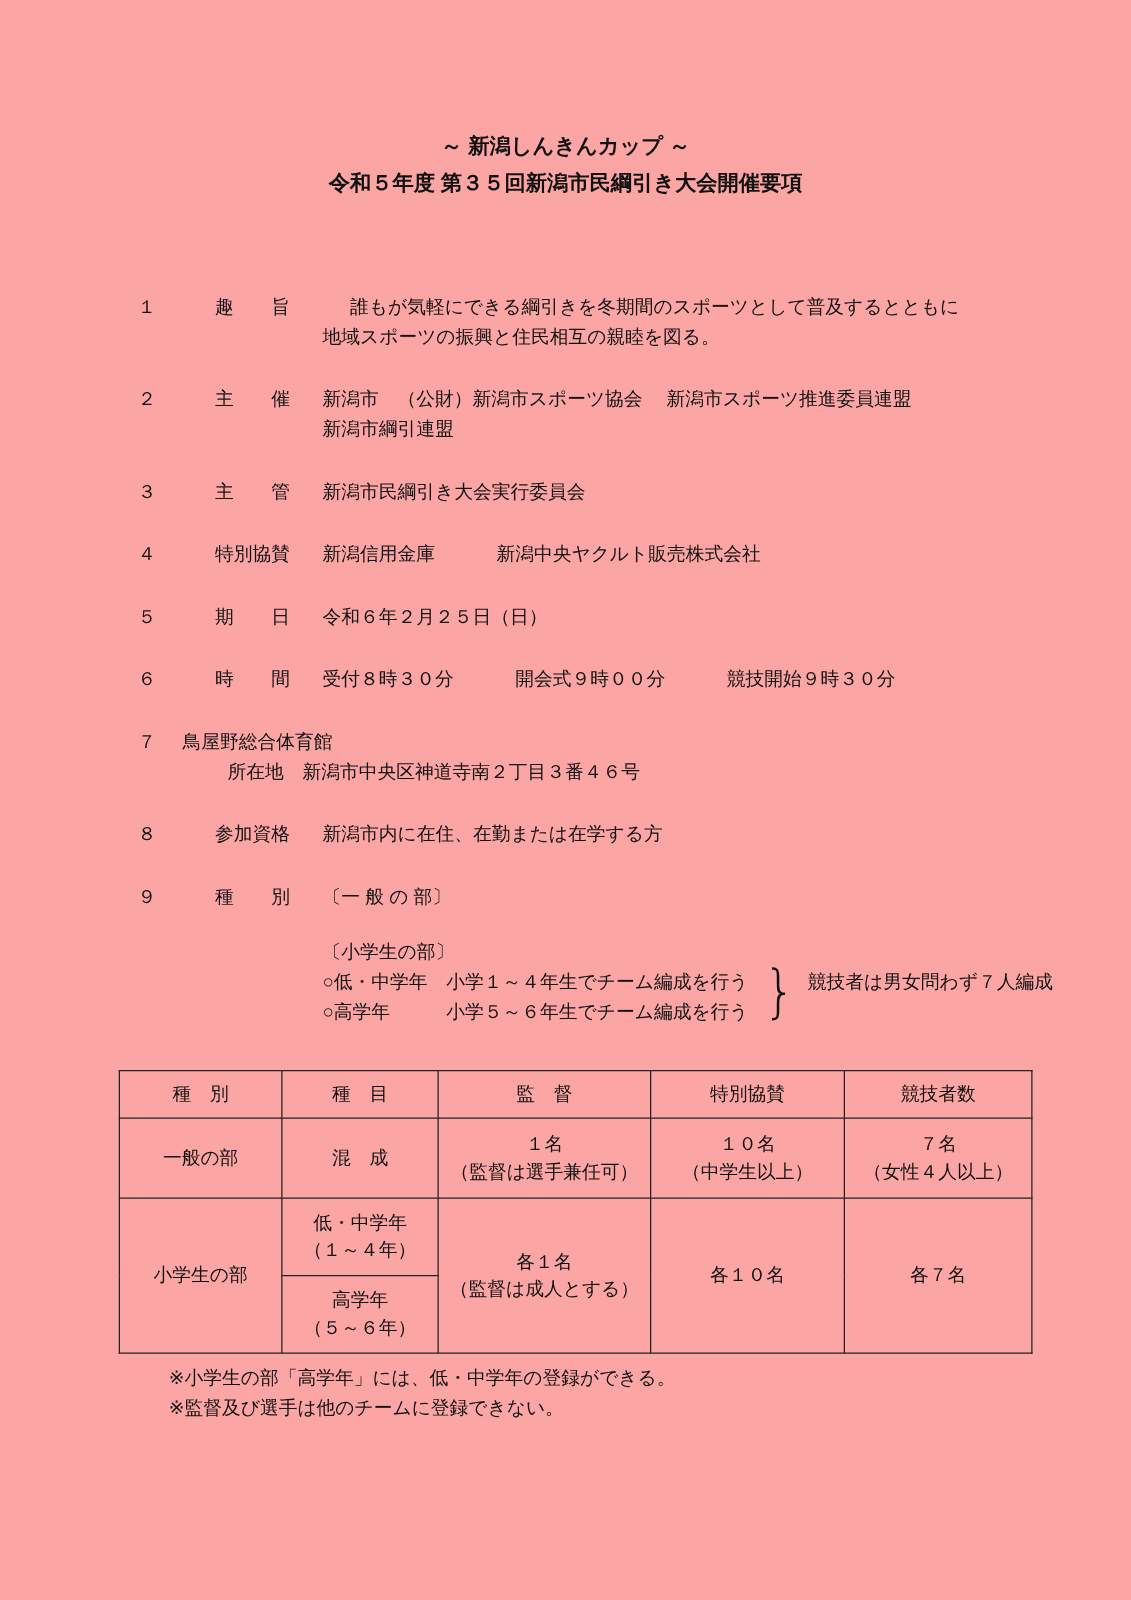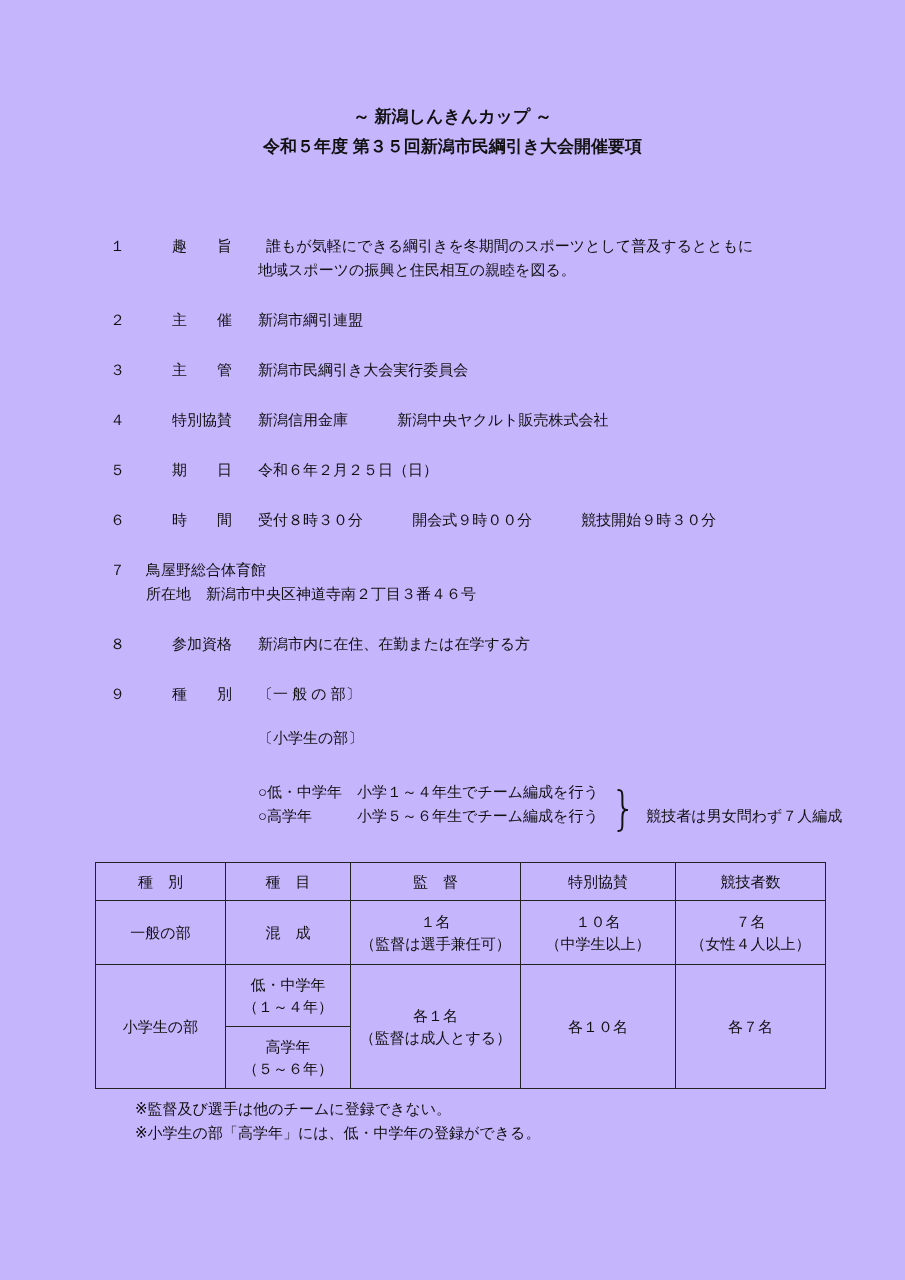--- a/index.html
+++ b/index.html
@@ -1,44 +1,44 @@
 <!DOCTYPE html>
 <html><head>
 <meta charset="utf-8">
 <style>
   html,body { margin:0; padding:0; background:#e8e8e8; }
   .page {
     position:relative;
     width:905px;
     height:1280px;
     margin:0 auto;
-    background:#c4b5fd;
+    background:#fca5a5;
     color:#111111;
     font-family:"Liberation Sans","DejaVu Sans",sans-serif;
     font-size:15px;
     line-height:24px;
     overflow:hidden;
     box-sizing:border-box;
   }
   .title {
     padding-top:102px;
     text-align:center;
     font-weight:bold;
     font-size:17px;
     line-height:30px;
   }
   .doc { margin:72px 70px 0 110px; }
   .item { display:flex; margin-bottom:26px; }
   .item .num { width:36px; flex:none; }
   .item .label { width:112px; flex:none;text-align:center; }
   .item .content { flex:1; }
-  .indent-sm { margin-left:8px; }
-  .indent-md { }
+  .indent-sm { margin-left:22px; }
+  .indent-md { margin-left:36px; }
   .spacer { height:20px; }
-  .grade-group { display:flex; align-items:flex-end;margin-top:30px; }
+  .grade-group { display:flex; align-items:flex-start; }
   .grade-lines { flex:none; }
   .brace {
     flex:none;
     font-family:"DejaVu Sans",sans-serif;
     font-size:40px;
     font-weight:300;
     line-height:1;
     margin:0 10px 0 12px;
     transform:scaleY(1.15);
   }
@@ -91,20 +91,21 @@
       <div class="content">
         <div class="indent-sm">誰もが気軽にできる綱引きを冬期間のスポーツとして普及するとともに</div>
         <div>地域スポーツの振興と住民相互の親睦を図る。</div>
       </div>
     </div>
 
     <div class="item">
       <span class="num">２</span>
       <span class="label">主　　催</span>
       <div class="content">
+        <div>新潟市　（公財）新潟市スポーツ協会　 新潟市スポーツ推進委員連盟</div>
         <div>新潟市綱引連盟</div>
       </div>
     </div>
 
     <div class="item">
       <span class="num">３</span>
       <span class="label">主　　管</span>
       <div class="content">
         <div>新潟市民綱引き大会実行委員会</div>
       </div>
@@ -210,18 +211,18 @@
           <td rowspan="2">各７名</td>
         </tr>
         <tr class="row-elem">
           <td>高学年
 （５～６年）</td>
         </tr>
       </tbody>
     </table>
 
     <div class="notes">
+      <div>※小学生の部「高学年」には、低・中学年の登録ができる。</div>
       <div>※監督及び選手は他のチームに登録できない。</div>
-      <div>※小学生の部「高学年」には、低・中学年の登録ができる。</div>
     </div>
   </section>
 
 </div>
 
 </body></html>

